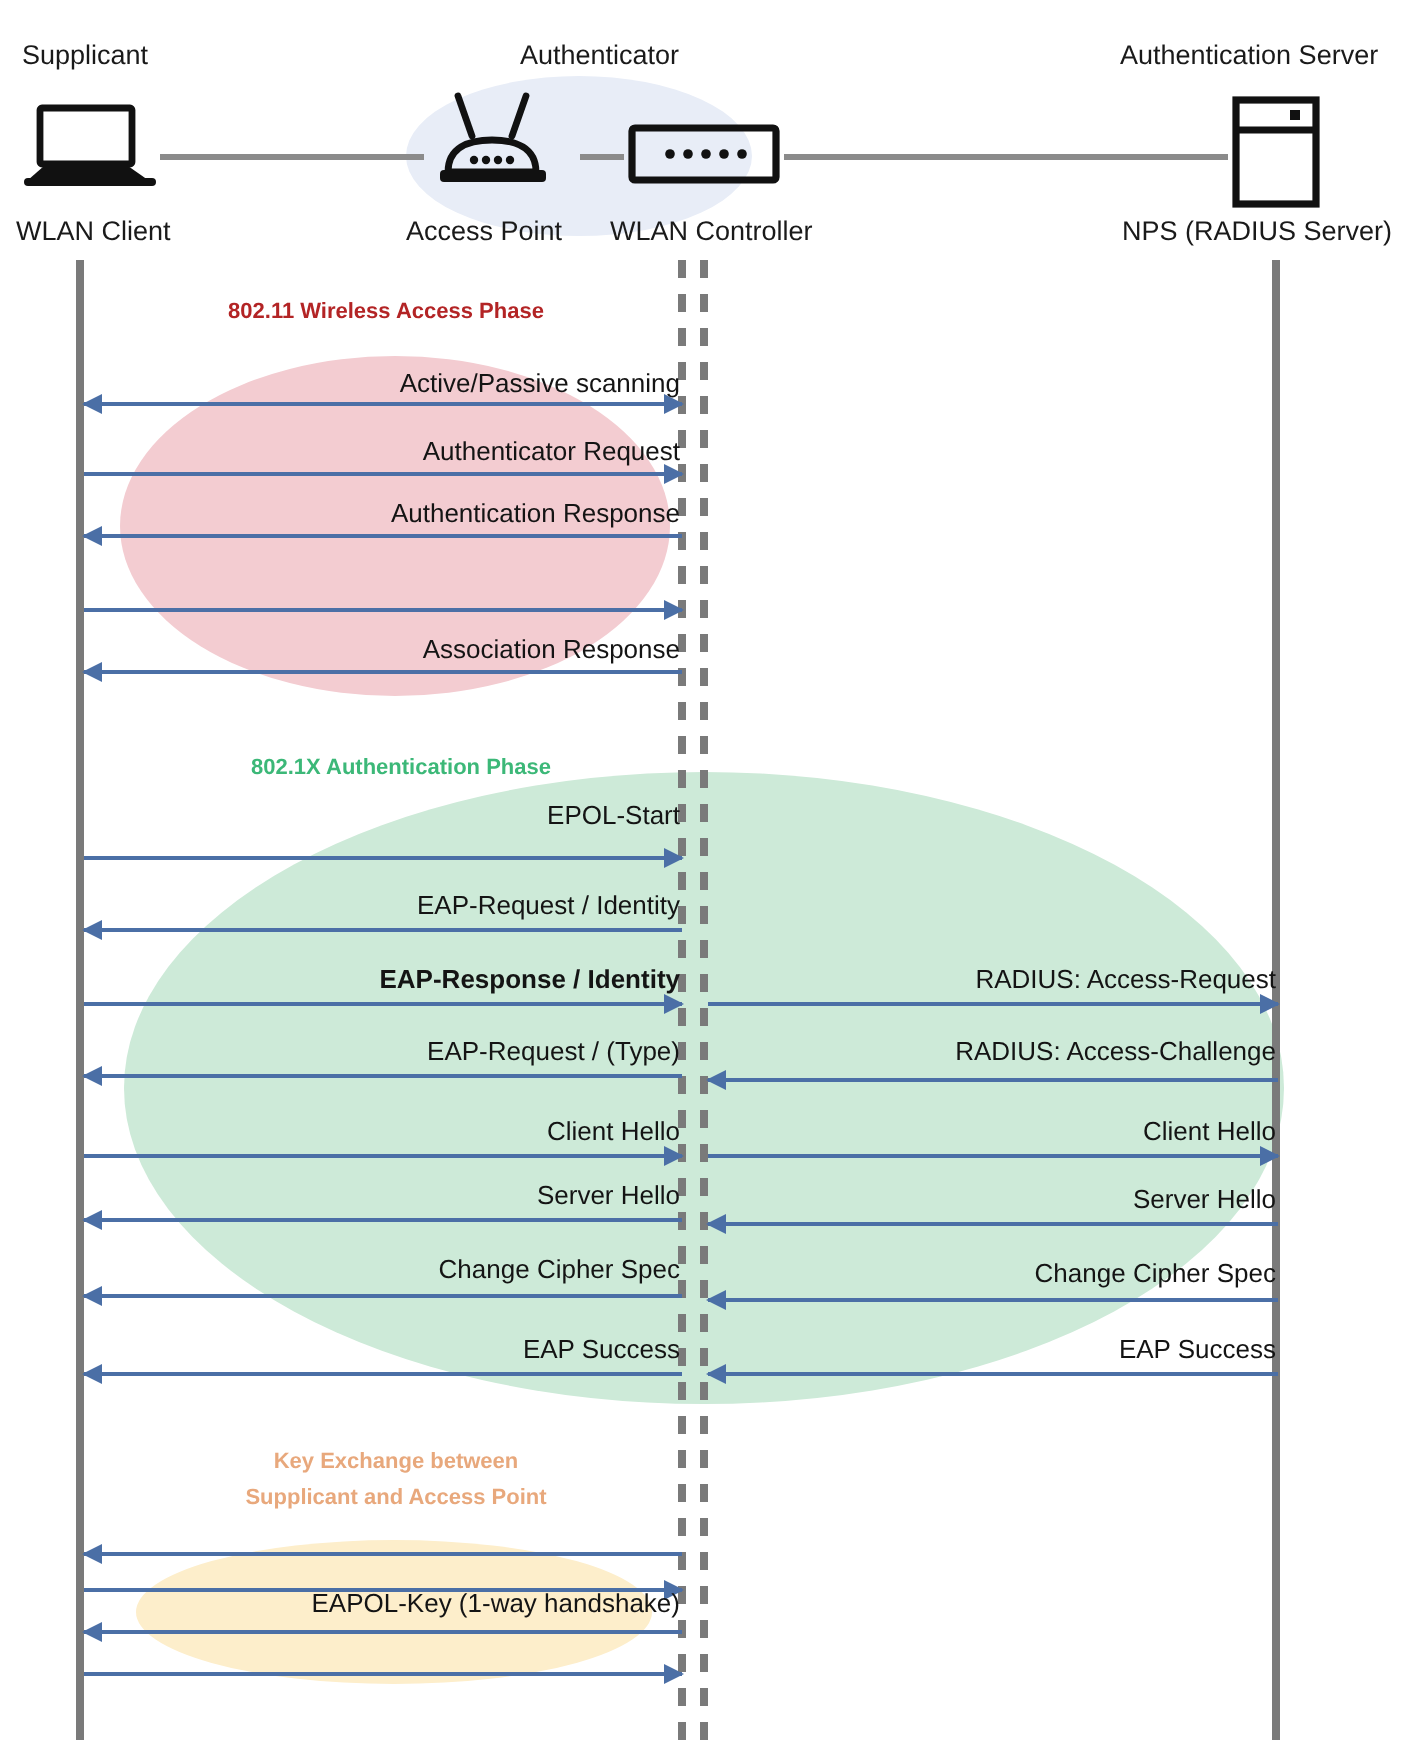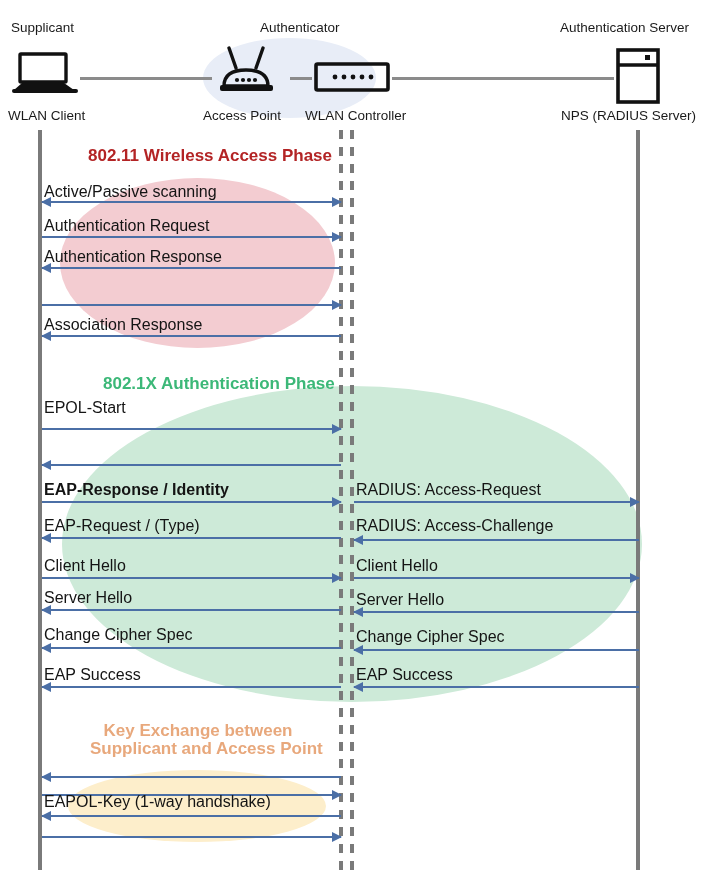--- a/index.html
+++ b/index.html
@@ -42,39 +42,39 @@
   }
 
   
   .ellipse{position:absolute;border-radius:50%;}
   .ellipse.pink{background:#f3ccd1;}
   .ellipse.green{background:#cdead8;}
   .ellipse.amber{background:#fdeecb;}
 
   
   .phase-title{
-    position:absolute;font-size:17px;font-weight:bold;
+    position:absolute;font-size:11px;font-weight:bold;
     text-align:center;line-height:18px;white-space:nowrap;
   }
 
   
   .msg{position:absolute;height:0;}
   .msg .shaft{
     position:absolute;left:0;top:0;height:2px;width:100%;
     background:#4b6fa6;
   }
   .msg .head{
     position:absolute;top:-4px;width:0;height:0;
     border-top:5px solid transparent;border-bottom:5px solid transparent;
   }
   .msg .head.r{right:-1px;border-left:10px solid #4b6fa6;}
   .msg .head.l{left:-1px;border-right:10px solid #4b6fa6;}
   .msg-label{
-    position:absolute;font-size:16px;color:#141414;
-    white-space:nowrap;text-align:left;line-height:15px;
+    position:absolute;font-size:13px;color:#141414;
+    white-space:nowrap;text-align:right;line-height:15px;
   }
 </style>
 </head>
 <body>
 
 <div id="stage">
 
   <div class="auth-halo"></div>
 
   <div class="hdr-label" style="left:11px;top:20px;">Supplicant</div>
@@ -141,21 +141,21 @@
 
   <div class="phase-title" style="left:88px;top:147px;width:210px;color:#b32425;">802.11 Wireless Access Phase</div>
 
   <div class="msg-label" style="left:44px;top:184px;width:296px;">Active/Passive scanning</div>
   <div class="msg" style="left:42px;top:201px;width:299px;">
     <div class="shaft"></div>
       <div class="head l"></div>
       <div class="head r"></div>
   </div>
 
-  <div class="msg-label" style="left:44px;top:218px;width:296px;">Authentication Request</div>
+  <div class="msg-label" style="left:44px;top:218px;width:296px;">Authenticator Request</div>
   <div class="msg" style="left:42px;top:236px;width:299px;">
     <div class="shaft"></div>
       <div class="head r"></div>
   </div>
 
   <div class="msg-label" style="left:44px;top:249px;width:296px;">Authentication Response</div>
   <div class="msg" style="left:42px;top:267px;width:299px;">
     <div class="shaft"></div>
       <div class="head l"></div>
   </div>
@@ -172,20 +172,21 @@
   </div>
 
   <div class="phase-title" style="left:103px;top:375px;width:195px;color:#3cb878;">802.1X Authentication Phase</div>
 
   <div class="msg-label" style="left:44px;top:400px;width:296px;">EPOL-Start</div>
   <div class="msg" style="left:42px;top:428px;width:299px;">
     <div class="shaft"></div>
       <div class="head r"></div>
   </div>
 
+  <div class="msg-label" style="left:44px;top:445px;width:296px;">EAP-Request / Identity</div>
   <div class="msg" style="left:42px;top:464px;width:299px;">
     <div class="shaft"></div>
       <div class="head l"></div>
   </div>
 
   <div class="msg-label" style="left:44px;top:482px;width:296px;font-weight:bold;">EAP-Response / Identity</div>
   <div class="msg" style="left:42px;top:501px;width:299px;">
     <div class="shaft"></div>
       <div class="head r"></div>
   </div>

